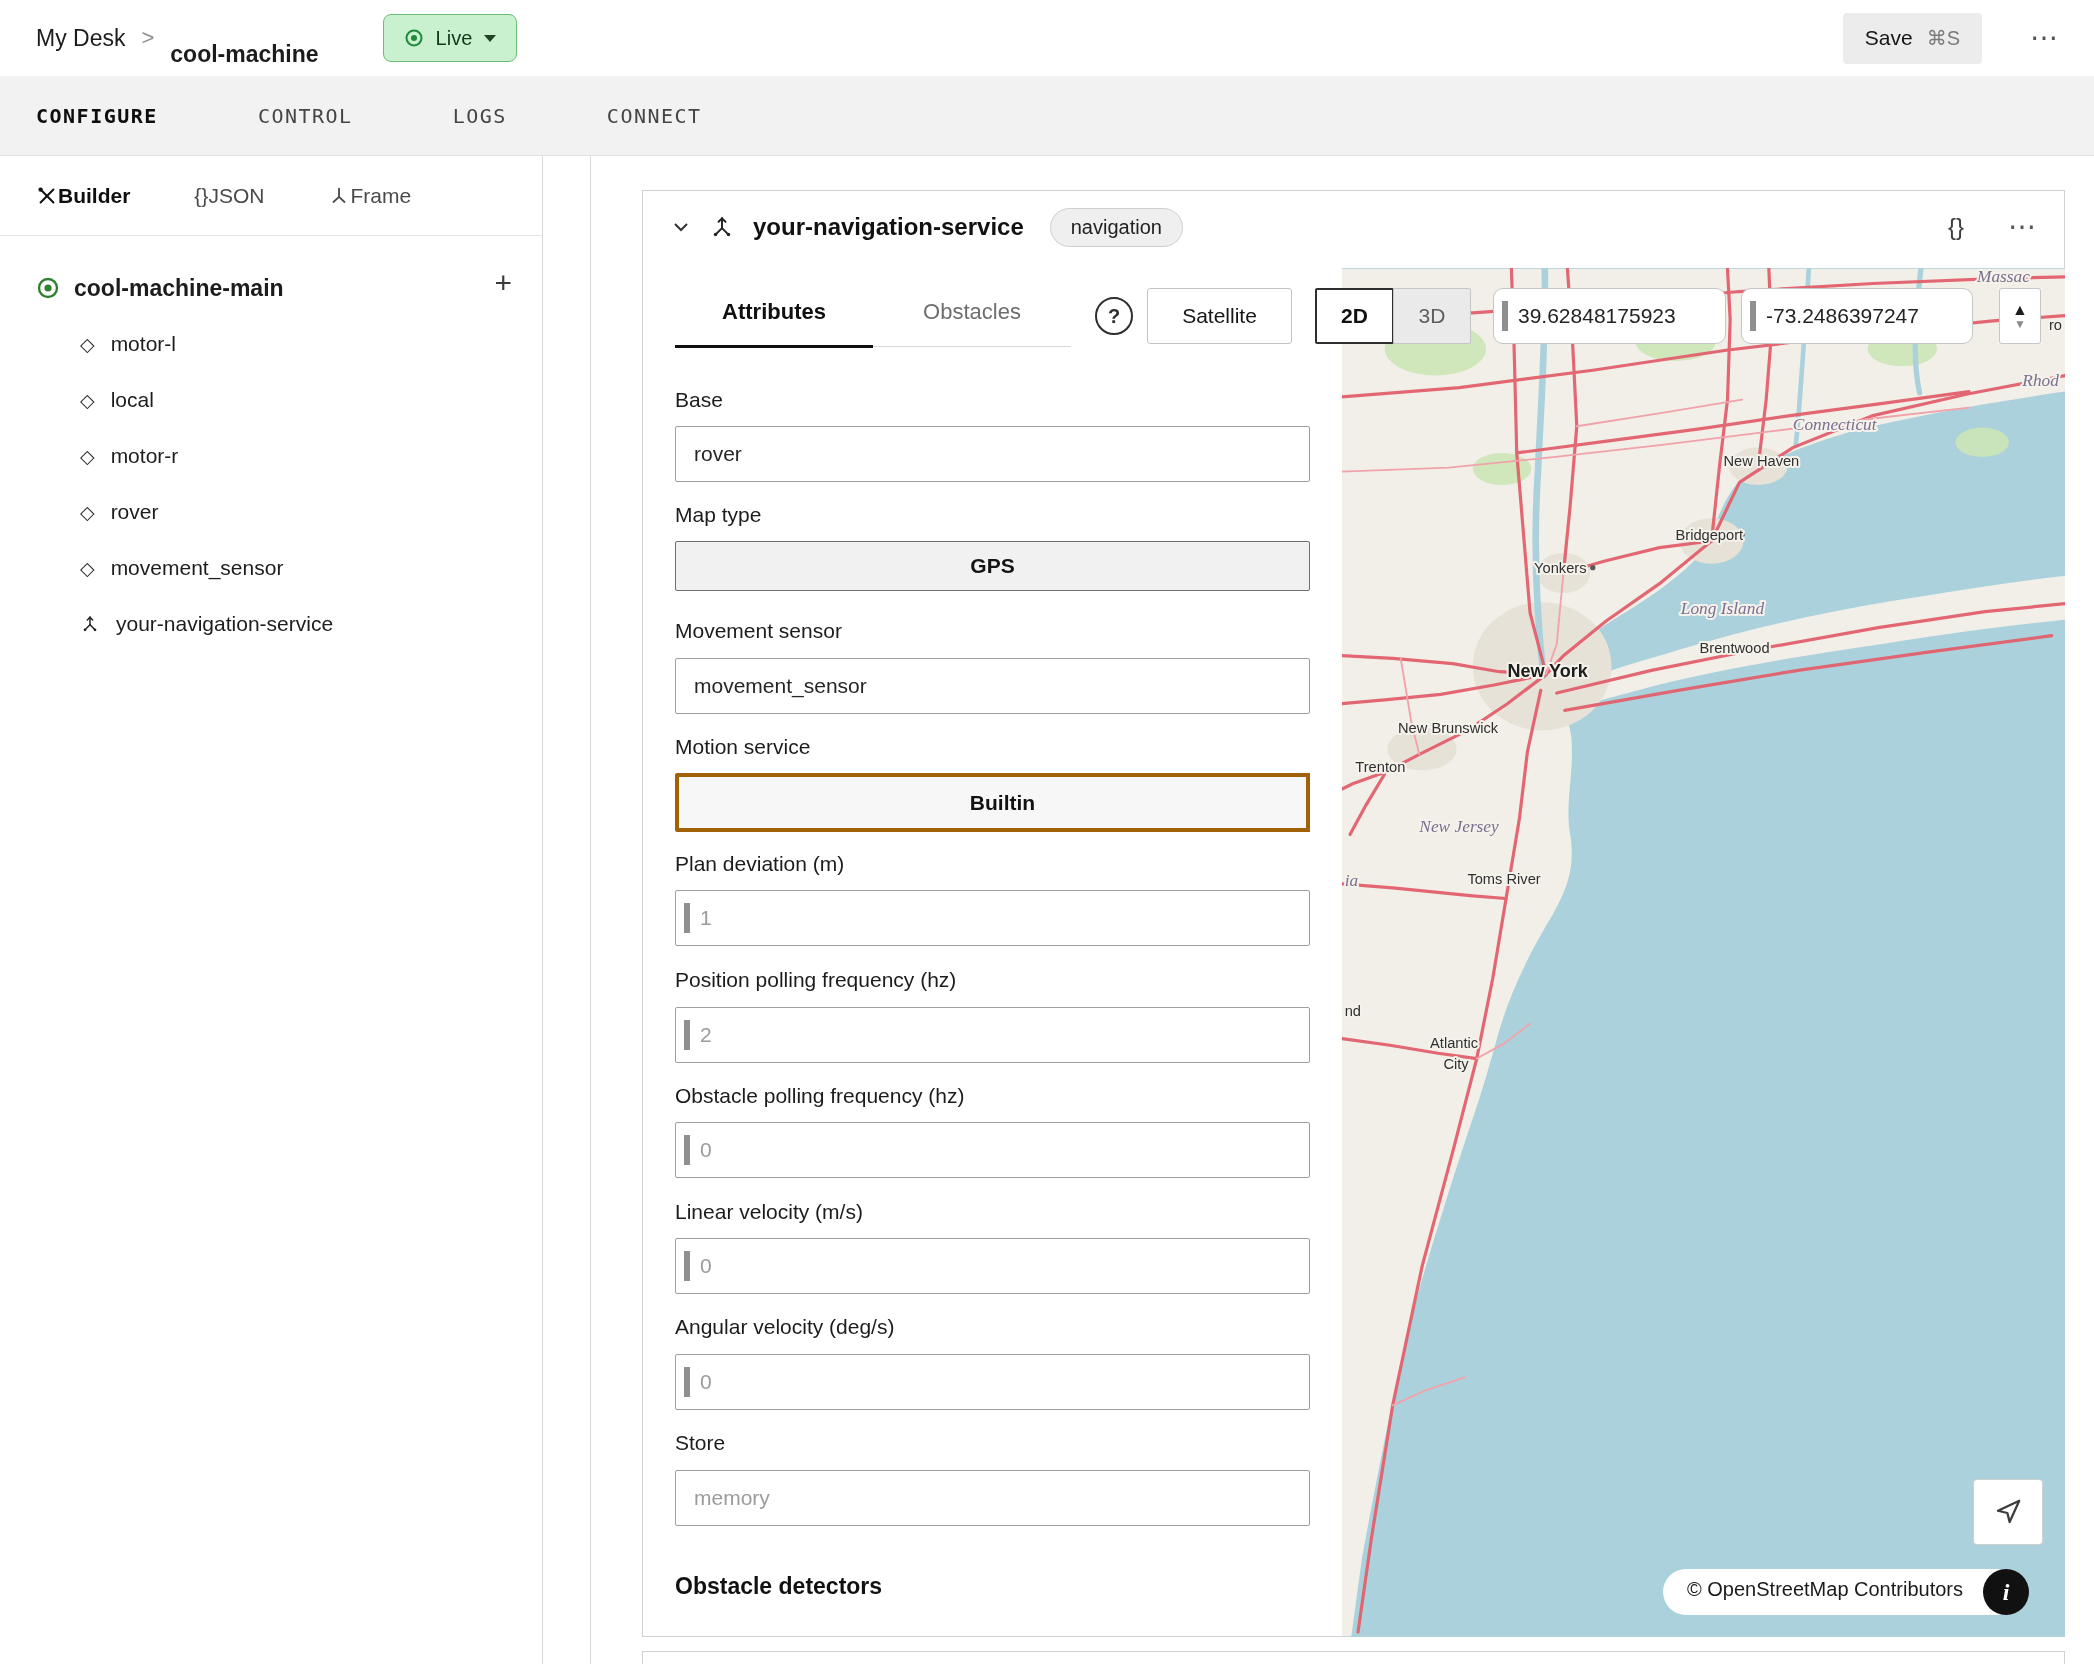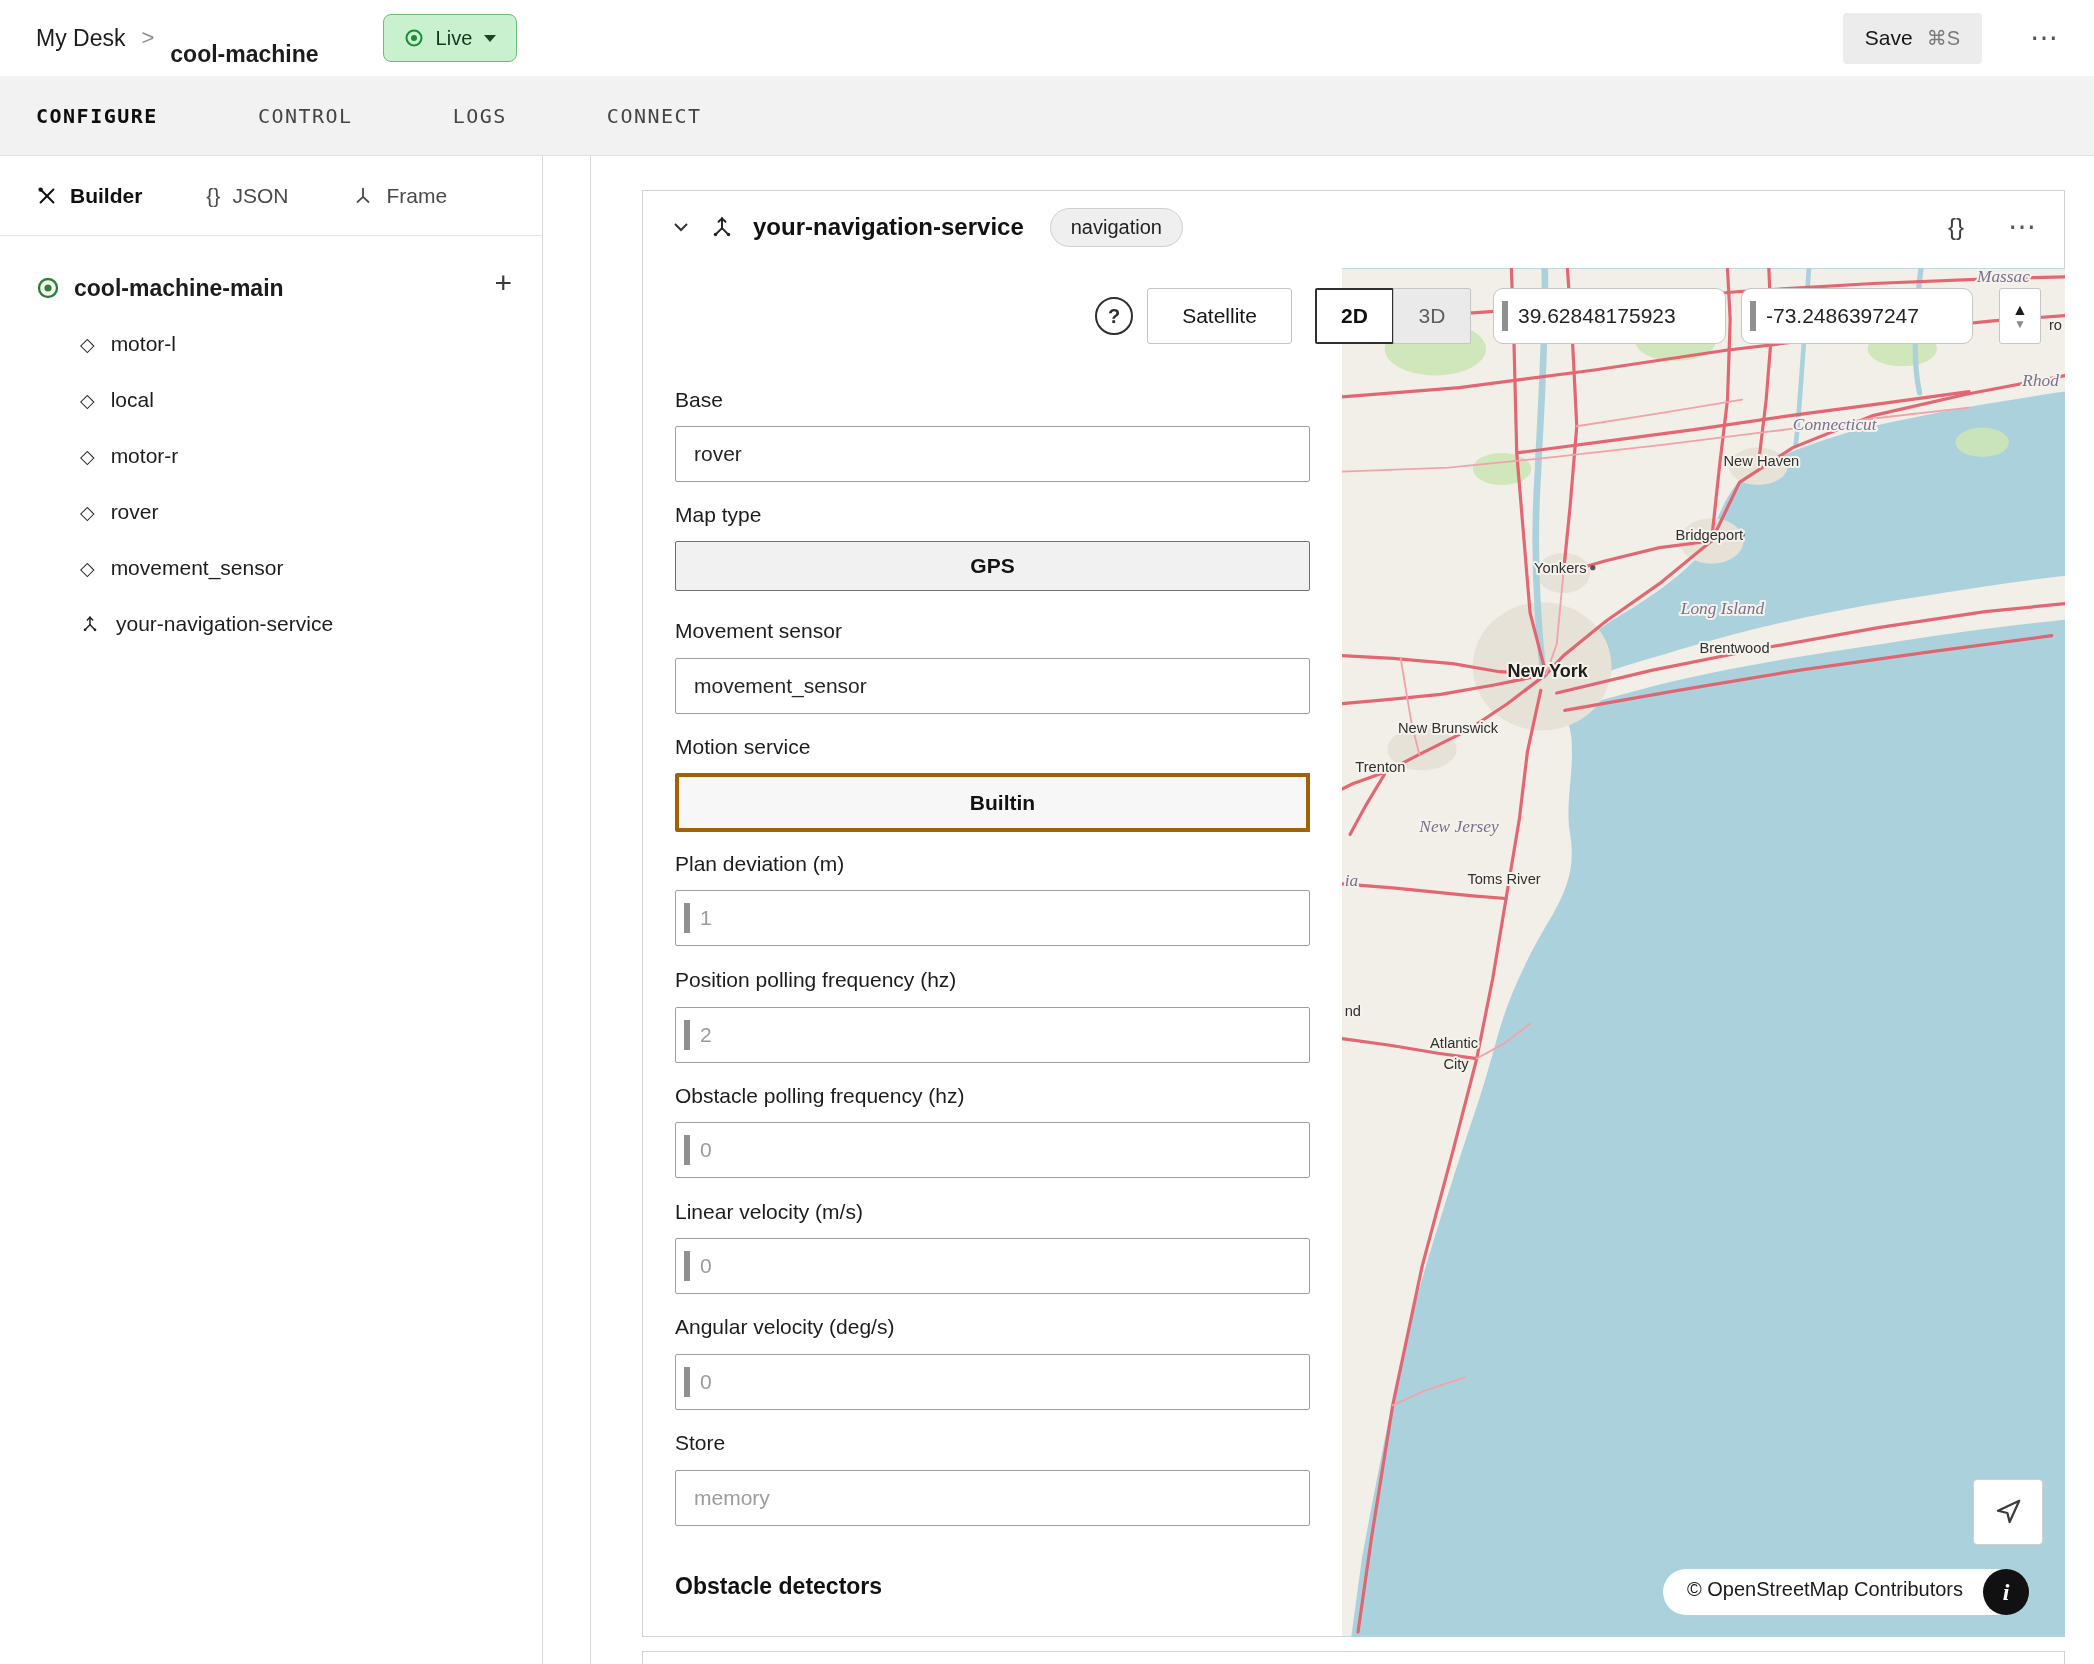--- a/index.html
+++ b/index.html
@@ -24,21 +24,21 @@
   .more-btn { font-size:28px; color:#565656; background:none; border:none; cursor:pointer; line-height:1; }
   
   #tabbar { position:absolute; left:0; top:76px; width:2094px; height:80px; background:#f2f2f2;
     border-bottom:1px solid #e0e0e0; display:flex; align-items:center; padding-left:36px; gap:100px;
     font-family:"DejaVu Sans Mono", monospace; font-size:20px; letter-spacing:1.5px; color:#454545; }
   .nav-tab { cursor:pointer; }
   .nav-tab.active { font-weight:bold; color:#0d0d0d; }
   
   #sidebar { position:absolute; left:0; top:156px; width:543px; height:1508px; background:#fff; border-right:1px solid #d9d9d9; }
   .modes { height:80px; display:flex; align-items:center; padding-left:36px; gap:64px; border-bottom:1px solid #e6e6e6; }
-  .mode { display:flex; align-items:center; gap:12px; font-size:21px; color:#4a4a4a; cursor:pointer; }
+  .mode { display:flex; align-items:center; font-size:21px; color:#4a4a4a; cursor:pointer; }
   .mode.active { color:#0f0f0f; font-weight:bold; }
   .mode .glyph { font-size:21px; color:#4a4a4a; }
   .tree { padding:24px 0 0 36px; position:relative; }
   .tree-root { display:flex; align-items:center; height:56px; gap:14px; cursor:pointer; }
   .tree-root-label { font-size:23px; font-weight:bold; }
   .tree-add { position:absolute; right:30px; top:32px; font-size:30px; color:#3a3a3a; background:none; border:none; cursor:pointer; line-height:1; }
   .tree-item { display:flex; align-items:center; height:56px; padding-left:44px; gap:16px; cursor:pointer; }
   .tree-item:first-of-type { margin-top:6px; }
   .diamond { font-size:19px; color:#2e2e2e; line-height:1; }
   .tree-item-label { font-size:21px; color:#1d1d1d; }
@@ -231,20 +231,24 @@
             <circle cx="18" cy="19" r="1.6" fill="#222"></circle>
         </svg>
         <span class="card-title">your-navigation-service</span>
         <span class="badge">navigation</span>
         <div class="card-header-right">
           <button class="braces-btn">{}</button>
           <button class="more-btn">⋯</button>
         </div>
       </div>
 
+      <div class="ptabs">
+        <span class="ptab active">Attributes</span>
+        <span class="ptab">Obstacles</span>
+      </div>
 
       <button class="help-btn">?</button>
       <button class="satellite-btn">Satellite</button>
       <div class="seg">
         <button class="seg-2d">2D</button>
         <button class="seg-3d">3D</button>
       </div>
       <div class="coord-wrap" style="left:850px; top:97px; width:233px;">
         <span class="drag-bar"></span>
         <input value="39.62848175923" style="">

